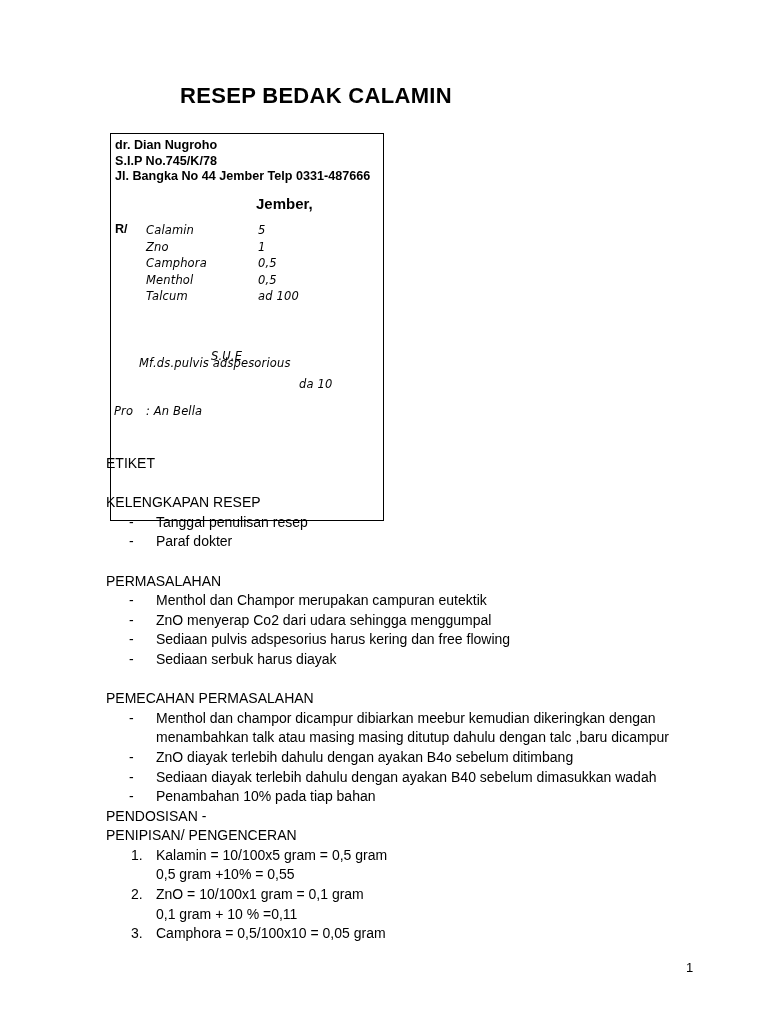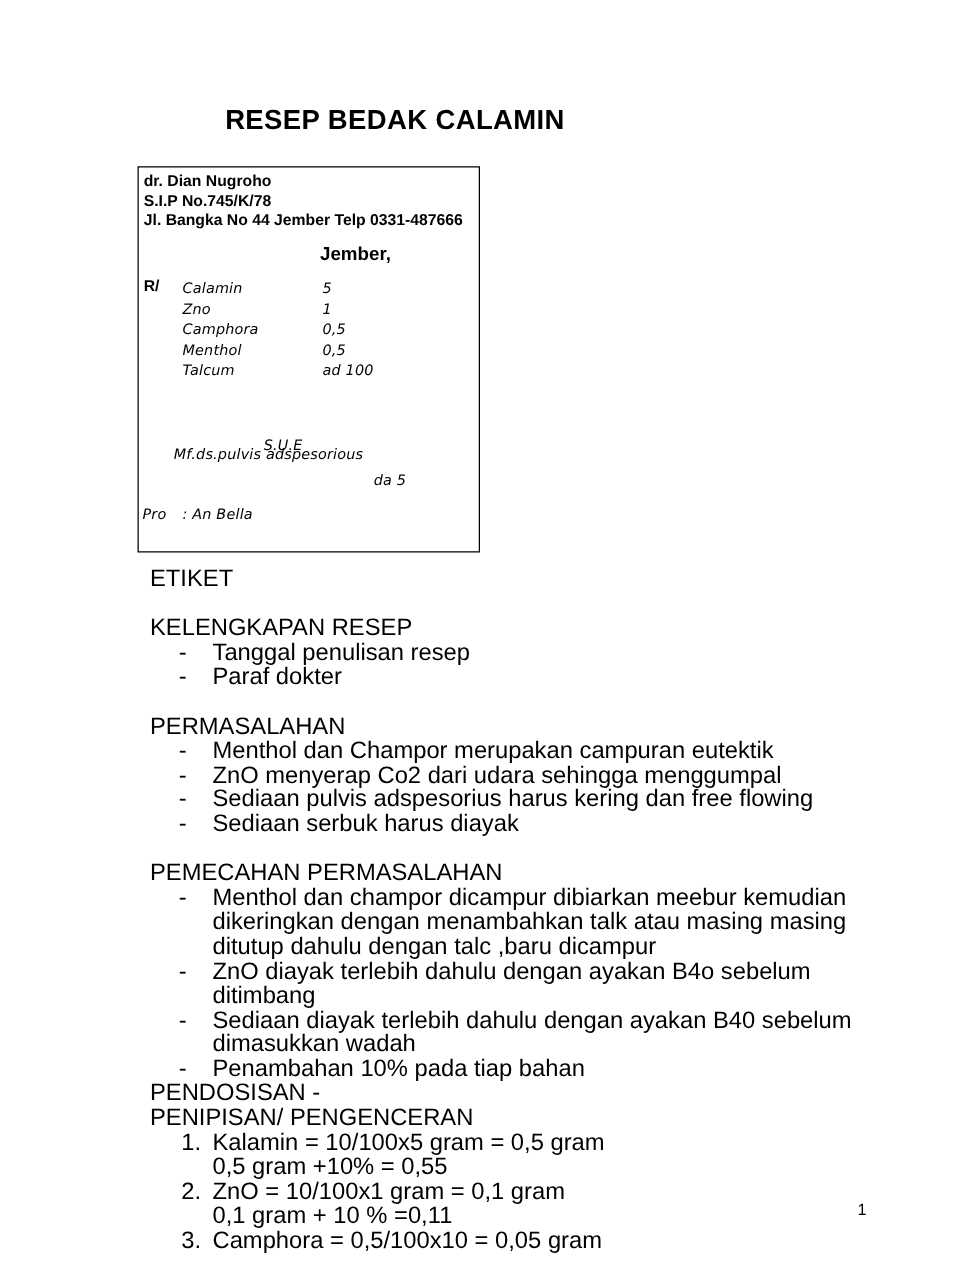--- a/index.html
+++ b/index.html
@@ -35,21 +35,21 @@
     letter-spacing: 0.3px;
     line-height: 1.1;
   }
 
   
   .rx-box {
     position: absolute;
     left: 110px;
     top: 133px;
     width: 274px;
-    height: 309px;
+    height: 388px;
     border: 1.5px solid #000;
     box-sizing: border-box;
   }
   .rx-inner {
     position: absolute;
     left: 0; top: 0;
     width: 274px;
     height: 322px;
   }
   .rx-header {
@@ -129,24 +129,24 @@
   }
   .rx-pro-value {
     position: absolute;
     left: 35px;
     top: 270px;
   }
 
   
   .body-text {
     position: absolute;
-    left: 120px;
+    left: 106px;
     top: 454px;
     width: 600px;
-    font-size: 19px;
+    font-size: 14px;
     line-height: 19.6px;
   }
   .sec-head {
     margin: 0;
     white-space: pre-wrap;
   }
   .plain-indent {
     margin: 0;
     padding-left: 50px;
   }
@@ -237,21 +237,21 @@
           <span class="rx-amt hw">0,5</span>
         </div>
         <div class="rx-row">
           <span class="rx-name hw">Talcum</span>
           <span class="rx-amt hw">ad 100</span>
         </div>
       </div>
 
       <div class="rx-mf hw">Mf.ds.pulvis adspesorious</div>
       <div class="rx-sue hw">S.U.E</div>
-      <div class="rx-da hw">da 5</div>
+      <div class="rx-da hw">da 10</div>
       <div class="rx-pro-label hw">Pro</div>
       <div class="rx-pro-value hw">: An Bella</div>
 
     </div>
   </div>
 
   <div class="body-text">
 
     <div class="sec-head">ETIKET</div>
 

